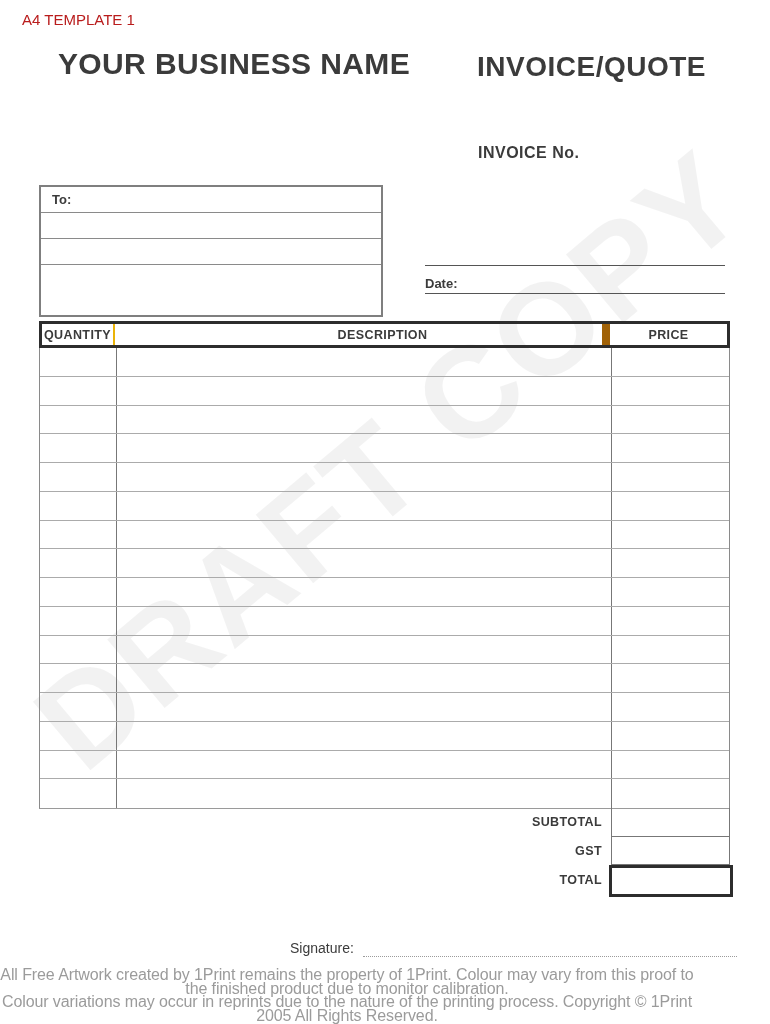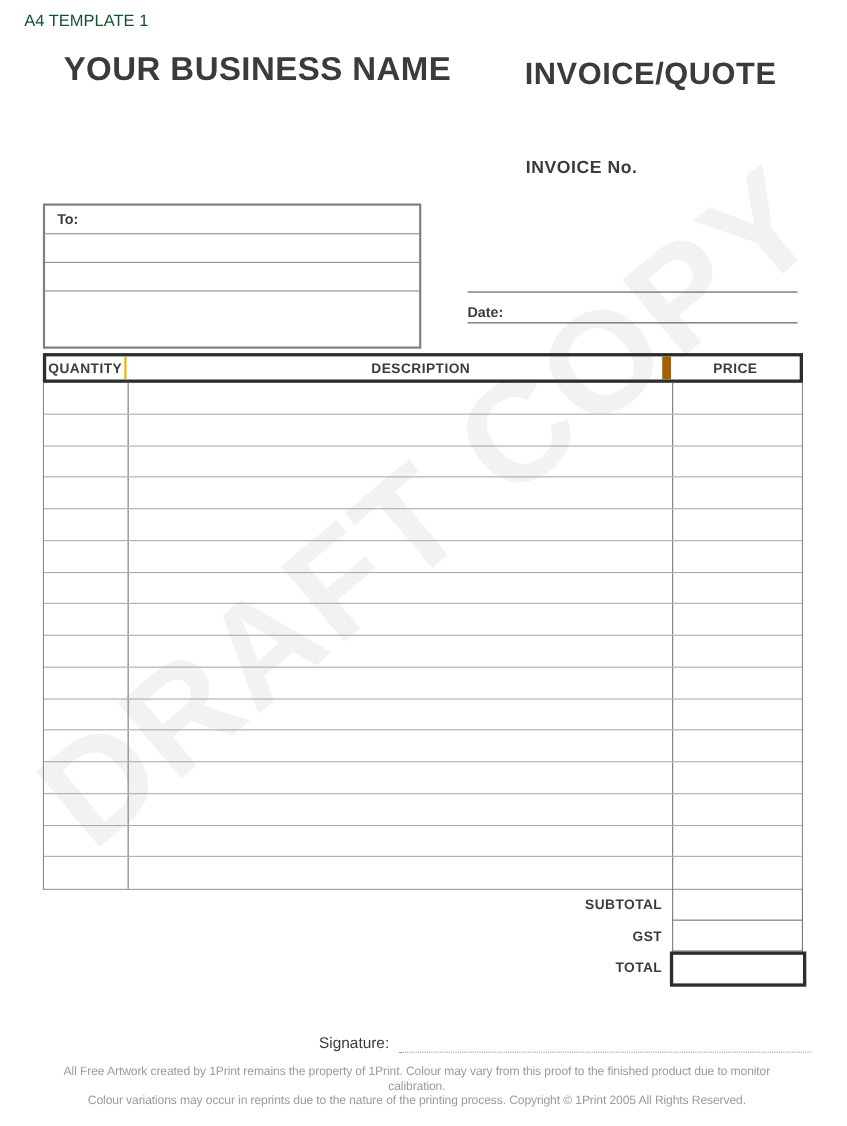--- a/index.html
+++ b/index.html
@@ -7,21 +7,21 @@
     position:relative; width:770px; height:1024px; background:#ffffff;
     font-family:"Liberation Sans", sans-serif; color:#3b3b3b; overflow:hidden;
   }
   
   .watermark {
     position:absolute; left:-70px; top:385px; width:920px; text-align:center;
     font-size:130px; font-weight:bold; letter-spacing:3px; white-space:nowrap;
     color:rgba(0,0,0,0.05); transform:rotate(-40deg); user-select:none;
   }
   
-  .template-label { position:absolute; left:22px; top:11px; font-size:15px; color:#14532d; }
+  .template-label { position:absolute; left:22px; top:11px; font-size:15px; color:#b91c1c; }
   .biz-name { position:absolute; left:39px; top:47px; width:390px; text-align:center;
               font-size:30px; font-weight:bold; letter-spacing:0.4px; }
   .biz-addr { position:absolute; left:39px; top:117px; width:390px; text-align:center;
               font-size:15px; font-weight:bold; line-height:19px; letter-spacing:0.3px; }
   .doc-title { position:absolute; left:477px; top:51px; font-size:28px; font-weight:bold;
                letter-spacing:0.5px; }
   .invoice-no { position:absolute; left:478px; top:144px; font-size:16px; font-weight:bold;
                 letter-spacing:0.5px; }
   
   .to-box { position:absolute; left:39px; top:185px; width:344px; height:132px;
@@ -61,21 +61,21 @@
   .sub-cell { top:808px; height:29px; }
   .gst-cell { top:837px; height:28px; }
   .total-cell { position:absolute; left:609px; top:865px; width:124px; height:32px;
                 border:3px solid #2d2d2d; box-sizing:border-box; }
   
   .sig-label { position:absolute; left:290px; top:940px; font-size:14px; font-weight:normal; }
   .sig-line  { position:absolute; left:363px; top:941px; width:374px; height:15px;
                border-bottom:1px dotted #9b9b9b; }
   
   .footer { position:absolute; left:0; top:968px; width:694px; text-align:center;
-            font-size:11px; line-height:13.5px; letter-spacing:-0.1px; color:#9b9b9b;margin-left:32px; }
+            font-size:16px; line-height:13.5px; letter-spacing:-0.1px; color:#9b9b9b; }
 </style>
 </head>
 <body>
 
 <div class="page">
 
   <div class="watermark">DRAFT COPY</div>
 
   <div class="template-label">A4 TEMPLATE 1</div>
 

